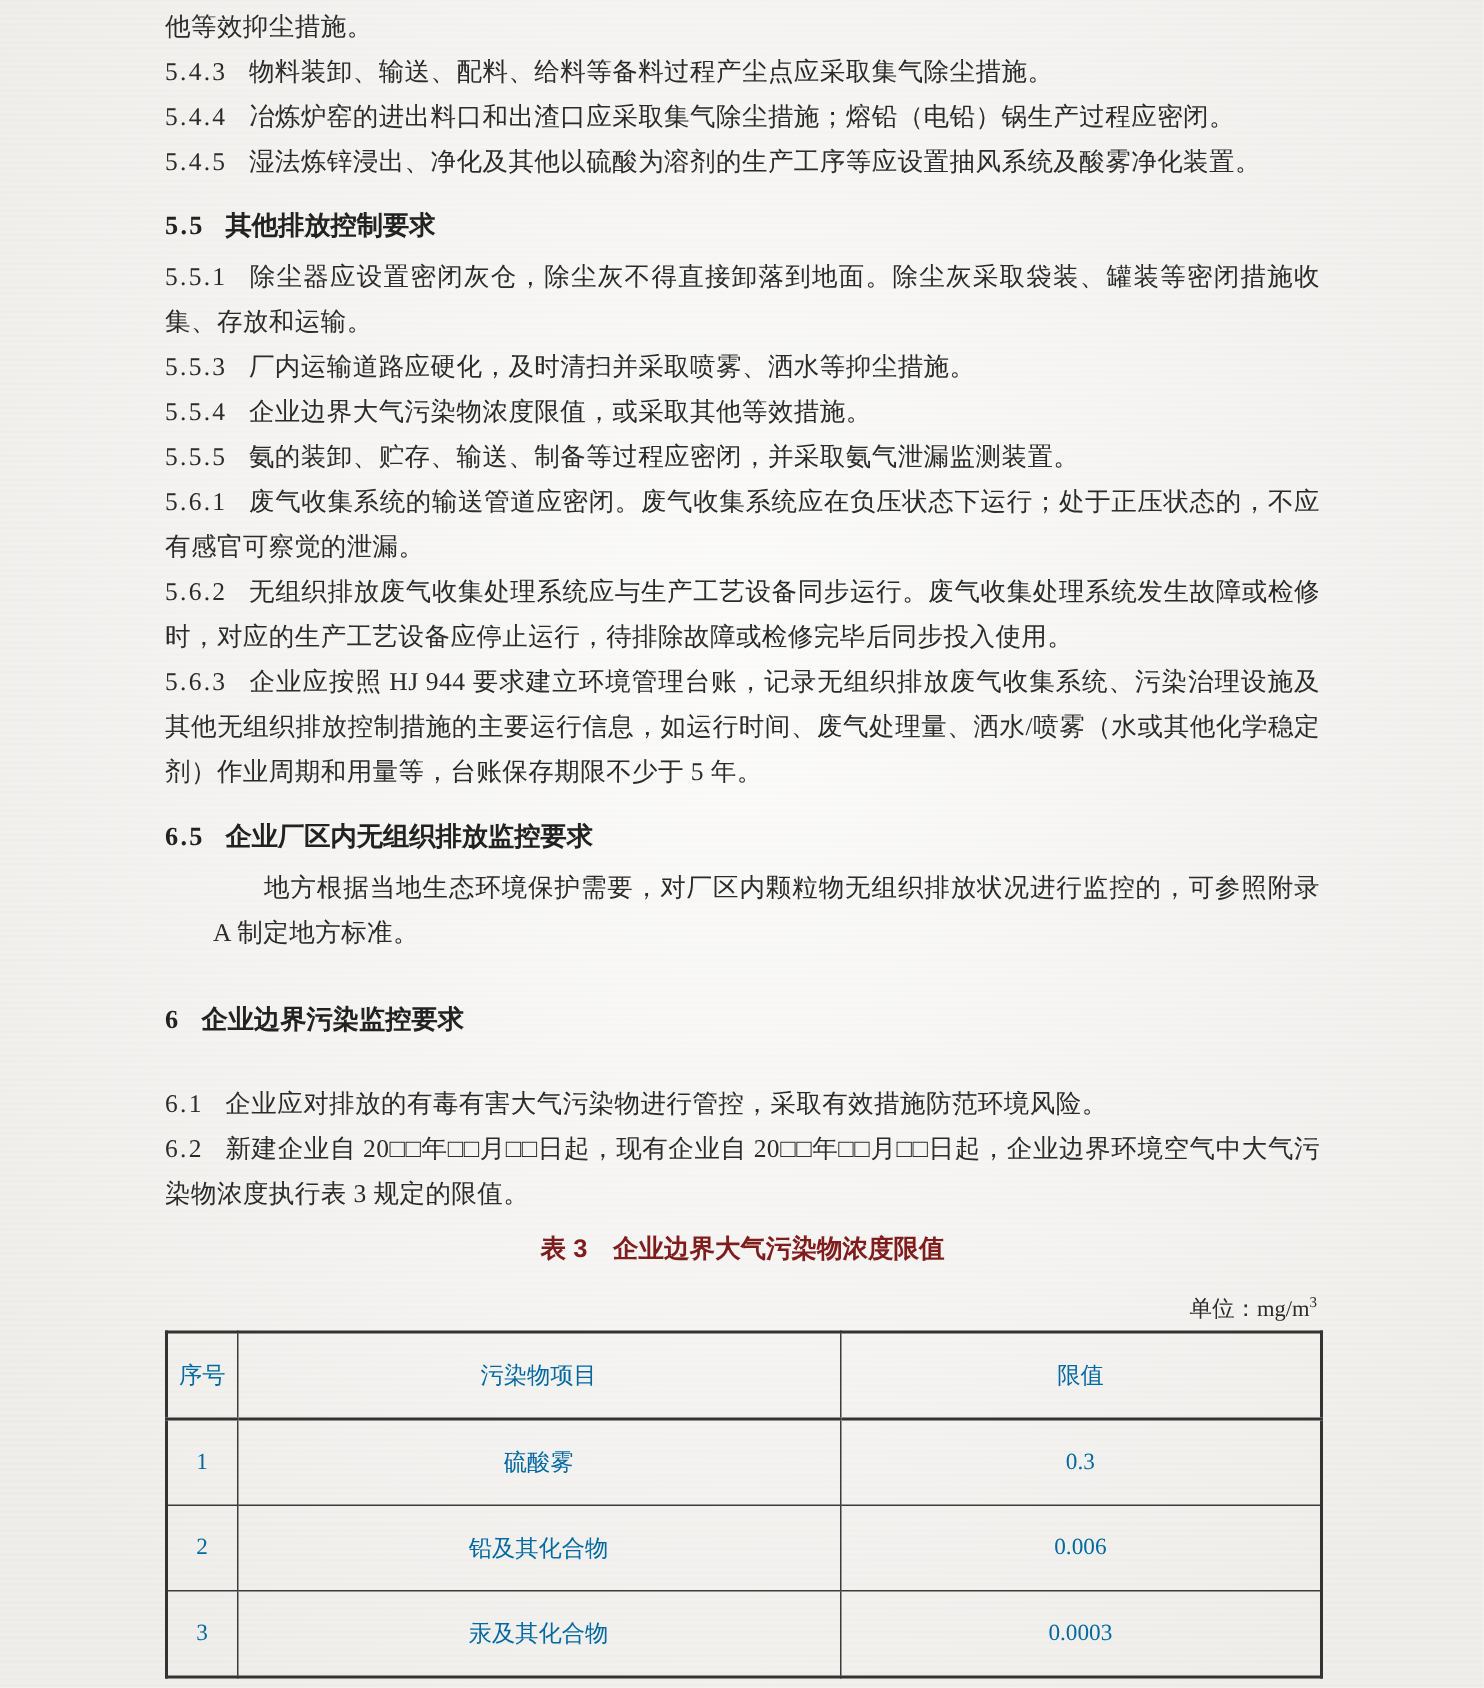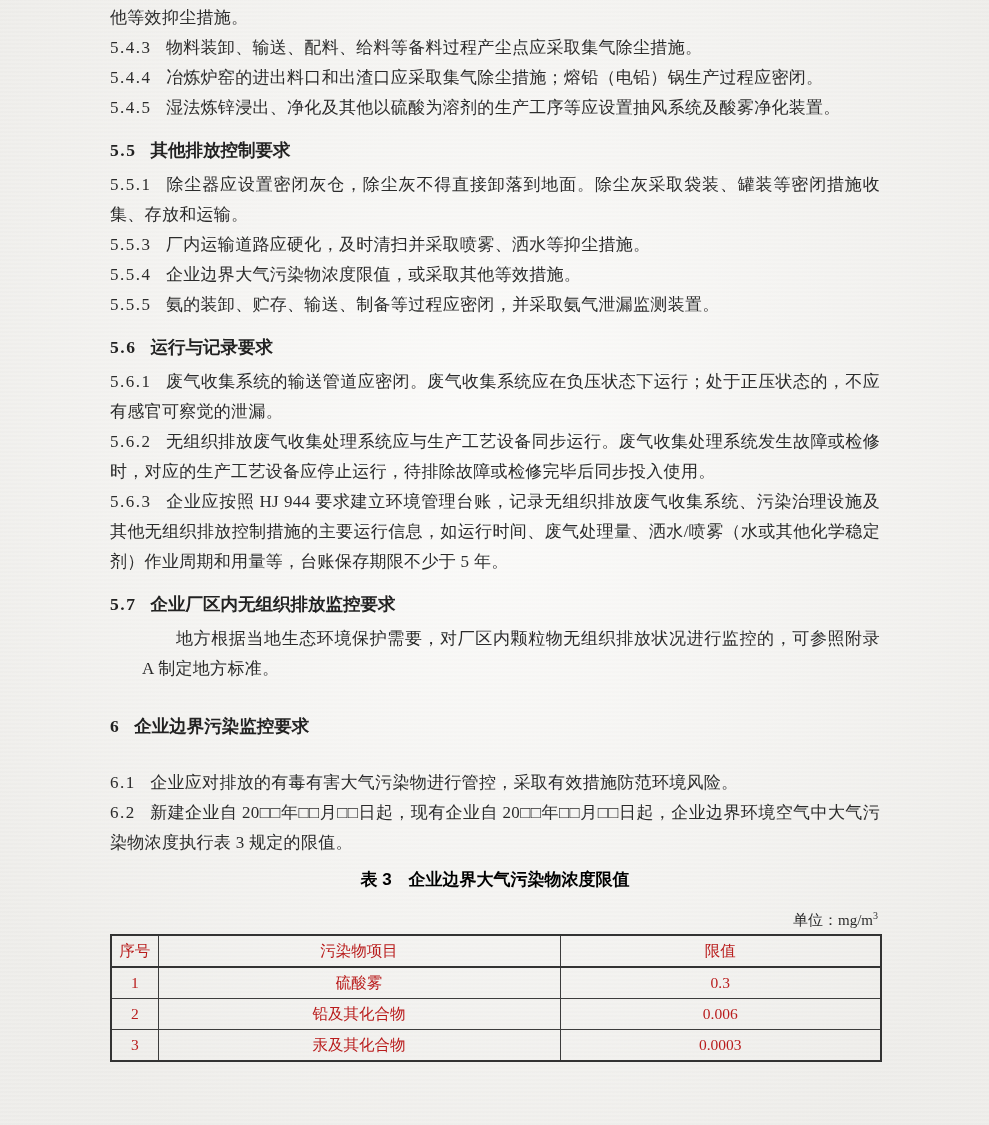--- a/index.html
+++ b/index.html
@@ -48,43 +48,43 @@
     text-align: center;
   }
   h3.chapter { margin: 27px 0 27px 0; }
   .tbl-caption {
     margin: 7px 0 10px 0;
     text-align: center;
     font-size: 17px;
     line-height: 30px;
     font-weight: bold;
     font-family: "Liberation Sans", "DejaVu Sans", sans-serif;
-    color: #000000;
+    color: #7f1d1d;
   }
   .unit-line {
     text-align: right;
     font-size: 15px;
     line-height: 22px;
     margin: 0 2px 3px 0;
   }
   .unit-line sup { font-size: 10px; }
   table.limits {
     width: 770px;
     border-collapse: collapse;
     table-layout: fixed;
     font-size: 15.5px;
     background: transparent;
   }
   table.limits th, table.limits td {
     border: 1px solid #3c3c3c;
     text-align: center;
     font-weight: normal;
-    padding: 4px 4px;
+    padding: 17px 4px;
     height: 22px;
-    color: #b91c1c;
+    color: #0369a1;
   }
   table.limits { border: 2px solid #333; }
   table.limits thead th { border-bottom: 2px solid #333; }
   .col-idx { width: 47px; }
   .col-item { width: 402px; }
   .col-limit { width: 321px; }
 </style>
 </head>
 <body>
 
@@ -96,27 +96,26 @@
   <p class="body"><span class="num">5.4.4</span><span>冶炼炉窑的进出料口和出渣口应采取集气除尘措施；熔铅（电铅）锅生产过程应密闭。</span></p>
   <p class="body"><span class="num">5.4.5</span><span>湿法炼锌浸出、净化及其他以硫酸为溶剂的生产工序等应设置抽风系统及酸雾净化装置。</span></p>
 
   <h3 class="hd"><span class="num">5.5</span><span>其他排放控制要求</span></h3>
 
   <p class="body"><span class="num">5.5.1</span><span>除尘器应设置密闭灰仓，除尘灰不得直接卸落到地面。除尘灰采取袋装、罐装等密闭措施收集、存放和运输。</span></p>
   <p class="body"><span class="num">5.5.3</span><span>厂内运输道路应硬化，及时清扫并采取喷雾、洒水等抑尘措施。</span></p>
   <p class="body"><span class="num">5.5.4</span><span>企业边界大气污染物浓度限值，或采取其他等效措施。</span></p>
   <p class="body"><span class="num">5.5.5</span><span>氨的装卸、贮存、输送、制备等过程应密闭，并采取氨气泄漏监测装置。</span></p>
 
-  <h3 class="hd"><span class="num">5.6</span><span>运行与记录要求</span></h3>
 
   <p class="body"><span class="num">5.6.1</span><span>废气收集系统的输送管道应密闭。废气收集系统应在负压状态下运行；处于正压状态的，不应有感官可察觉的泄漏。</span></p>
   <p class="body"><span class="num">5.6.2</span><span>无组织排放废气收集处理系统应与生产工艺设备同步运行。废气收集处理系统发生故障或检修时，对应的生产工艺设备应停止运行，待排除故障或检修完毕后同步投入使用。</span></p>
   <p class="body"><span class="num">5.6.3</span><span>企业应按照 HJ 944 要求建立环境管理台账，记录无组织排放废气收集系统、污染治理设施及其他无组织排放控制措施的主要运行信息，如运行时间、废气处理量、洒水/喷雾（水或其他化学稳定剂）作业周期和用量等，台账保存期限不少于 5 年。</span></p>
 
-  <h3 class="hd"><span class="num">5.7</span><span>企业厂区内无组织排放监控要求</span></h3>
+  <h3 class="hd"><span class="num">6.5</span><span>企业厂区内无组织排放监控要求</span></h3>
 
   <p class="body indented">地方根据当地生态环境保护需要，对厂区内颗粒物无组织排放状况进行监控的，可参照附录 A 制定地方标准。</p>
 
   <h3 class="hd chapter"><span class="num">6</span><span>企业边界污染监控要求</span></h3>
 
   <p class="body"><span class="num">6.1</span><span>企业应对排放的有毒有害大气污染物进行管控，采取有效措施防范环境风险。</span></p>
   <p class="body"><span class="num">6.2</span><span>新建企业自 20□□年□□月□□日起，现有企业自 20□□年□□月□□日起，企业边界环境空气中大气污染物浓度执行表 3 规定的限值。</span></p>
 
   <div class="tbl-caption">表 3　企业边界大气污染物浓度限值</div>
 

